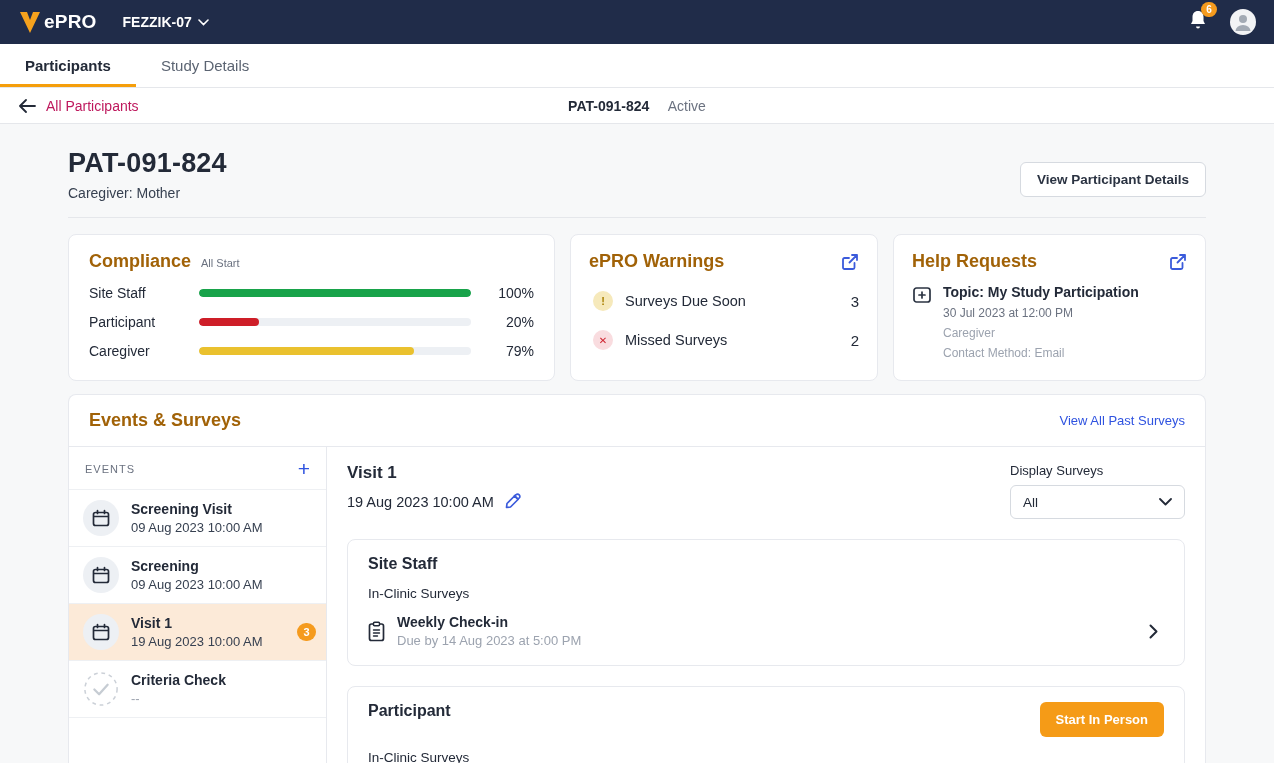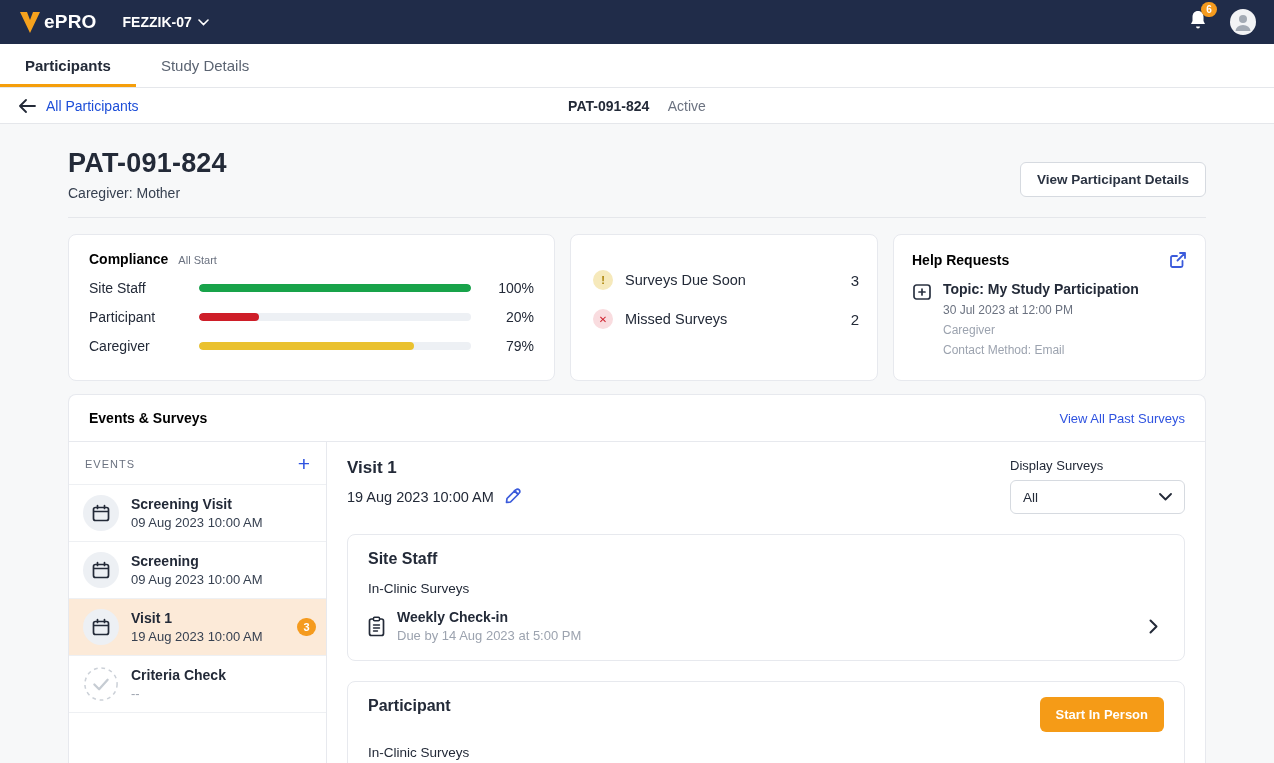--- a/index.html
+++ b/index.html
@@ -18,37 +18,37 @@
   .avatar { width:26px; height:26px; border-radius:50%; background:#f2f3f5; display:flex; align-items:center; justify-content:center; cursor:pointer; }
 
   
   .tabbar { height:44px; background:#fff; border-bottom:1px solid #e5e7eb; display:flex; align-items:stretch; }
   .tab { display:flex; align-items:center; padding:0 25px; font-size:15px; color:#5b6472; cursor:pointer; position:relative; }
   .tab.active { color:#232a38; font-weight:bold; }
   .tab.active::after { content:""; position:absolute; left:0; right:0; bottom:0; height:3px; background:#f59e0b; }
 
   
   .crumbbar { height:36px; background:#fff; border-bottom:1px solid #e5e7eb; display:flex; align-items:center; padding:0 18px; position:relative; }
-  .back-link { display:flex; align-items:center; gap:10px; cursor:pointer; font-size:14px; color:#1d4ed8; }
+  .back-link { display:flex; align-items:center; gap:10px; cursor:pointer; font-size:14px; color:#be185d; }
   .crumb-center { position:absolute; left:0; right:0; text-align:center; pointer-events:none; }
   .crumb-id { font-size:14px; font-weight:bold; color:#232a38; }
   .crumb-status { font-size:14px; color:#6b7280; margin-left:14px; }
 
   
   .content { padding:24px 68px 0 68px; }
   .page-head { display:flex; align-items:flex-start; }
   .page-title { font-size:27px; font-weight:bold; color:#232a38; letter-spacing:.2px; }
   .page-sub { font-size:14px; color:#374151; margin-top:6px; }
   .btn-outline { margin-left:auto; margin-top:14px; background:#fff; border:1px solid #d6dae0; border-radius:6px; padding:9px 16px; font-size:13.5px; font-weight:bold; color:#2b3342; cursor:pointer; font-family:inherit; }
   .head-divider { border:none; border-top:1px solid #e5e7eb; margin:16px 0 0 0; }
 
   
   .cards-row { display:flex; gap:15px; margin-top:16px; }
   .card { background:#fff; border:1px solid #e7e9ee; border-radius:8px; }
-  .card-title { font-size:14px; font-weight:bold; color:#000000; }
+  .card-title { font-size:18px; font-weight:bold; color:#a16207; }
 
   .compliance-card { width:487px; height:147px; padding:16px 20px; }
   .comp-title-row { display:flex; align-items:baseline; gap:10px; }
   .comp-period { font-size:11px; color:#6b7280; }
   .comp-row { display:flex; align-items:center; margin-top:13px; }
   .comp-label { width:110px; font-size:14px; color:#232a38; }
   .comp-track { flex:1; height:8px; background:#edf0f4; border-radius:4px; overflow:hidden; margin-right:18px; }
   .comp-fill { height:100%; border-radius:4px; }
   .comp-value { width:45px; text-align:right; font-size:14px; color:#232a38; }
 
@@ -193,20 +193,29 @@
       <div class="comp-row">
         <span class="comp-label">Caregiver</span>
         <div class="comp-track">
             <div class="comp-fill" style="width: 79%; background: rgb(234, 193, 46);"></div>
           </div>
         <span class="comp-value">79%</span>
       </div>
     </div>
 
     <div class="card warn-card">
+      <div class="card-title-row">
+        <span class="card-title">ePRO Warnings</span>
+        <span class="ext-link">
+          <svg width="18" height="18" viewBox="0 0 18 18">
+              <path d="M13.5 10 V14.5 a1.5 1.5 0 0 1 -1.5 1.5 H3.5 A1.5 1.5 0 0 1 2 14.5 V6.5 A1.5 1.5 0 0 1 3.5 5 H8" fill="none" stroke="#3b5bdb" stroke-width="1.8" stroke-linecap="round"></path>
+              <path d="M11 2 H16 V7 M16 2 L8.5 9.5" fill="none" stroke="#3b5bdb" stroke-width="1.8" stroke-linecap="round" stroke-linejoin="round"></path>
+            </svg>
+        </span>
+      </div>
       <div class="warn-row">
         <span class="warn-ico due">!</span>
         <span class="warn-label">Surveys Due Soon</span>
         <span class="warn-count">3</span>
       </div>
       <div class="warn-row">
         <span class="warn-ico missed">✕</span>
         <span class="warn-label">Missed Surveys</span>
         <span class="warn-count">2</span>
       </div>

